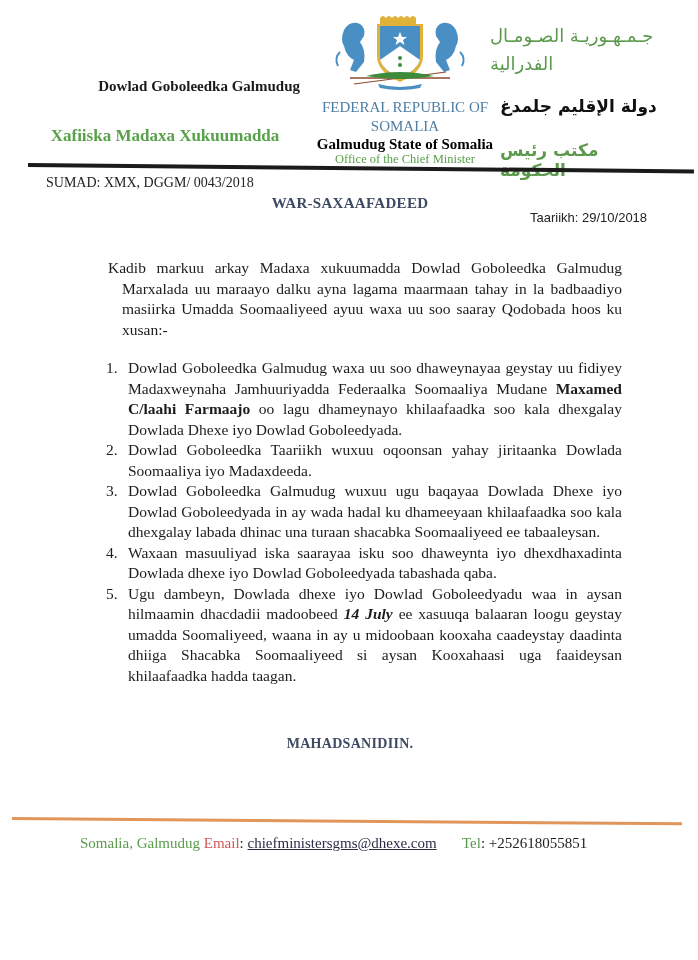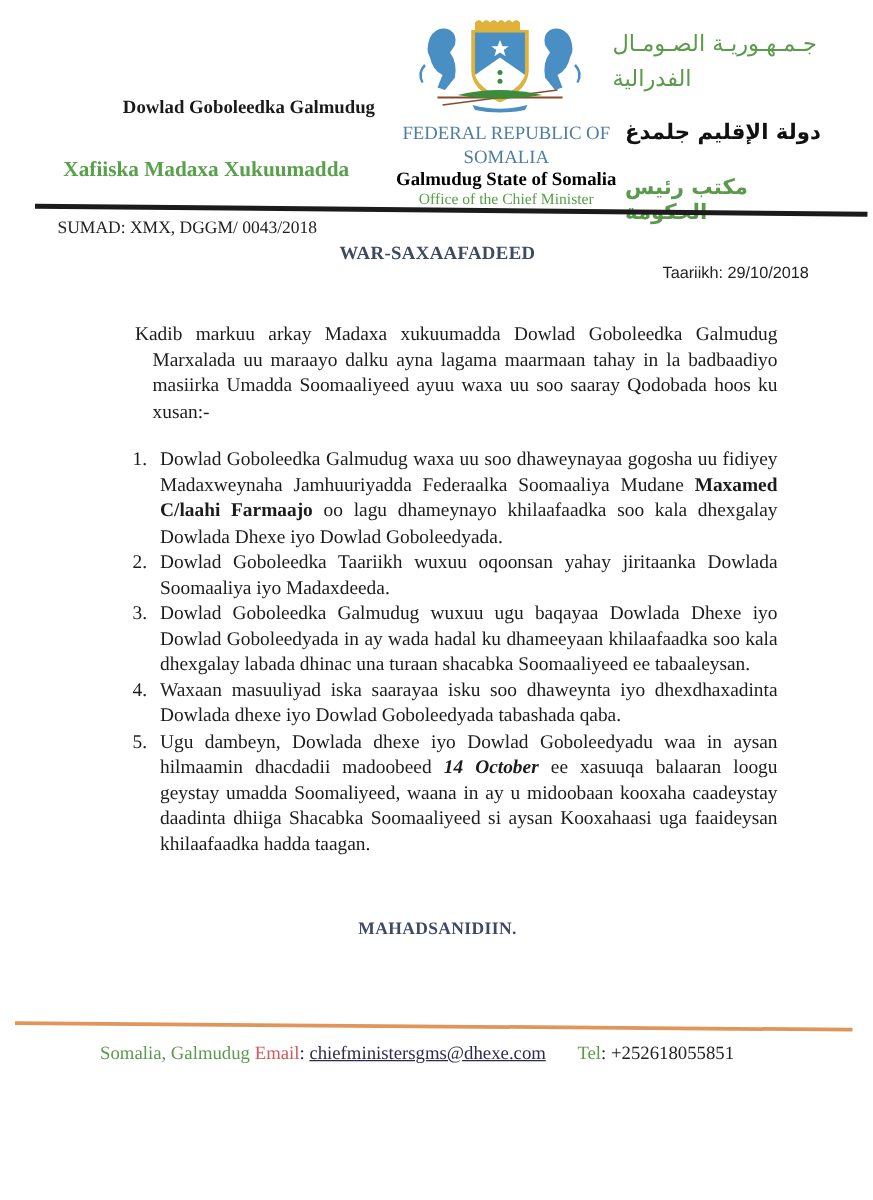--- a/index.html
+++ b/index.html
@@ -127,33 +127,33 @@
 <div class="abs hdr-rule"></div>
 
 <div class="abs ref">SUMAD: XMX, DGGM/ 0043/2018</div>
 <div class="abs date">Taariikh: 29/10/2018</div>
 <div class="abs doc-title">WAR-SAXAAFADEED</div>
 
 <div class="abs body-text">
   <div class="intro">Kadib markuu arkay Madaxa xukuumadda Dowlad Goboleedka Galmudug Marxalada uu maraayo dalku ayna lagama maarmaan tahay in la badbaadiyo masiirka Umadda Soomaaliyeed ayuu waxa uu soo saaray Qodobada hoos ku xusan:-</div>
   <ol class="points">
     <li>
-      <span class="num">1.</span><span>Dowlad Goboleedka Galmudug waxa uu soo dhaweynayaa gogosha uu fidiyey Madaxweynaha Jamhuuriyadda Federaalka Soomaaliya Mudane </span><b>Maxamed C/laahi Farmaajo</b><span> oo lagu dhameynayo khilaafaadka soo kala dhexgalay Dowlada Dhexe iyo Dowlad Goboleedyada.</span>
+      <span class="num">1.</span><span>Dowlad Goboleedka Galmudug waxa uu soo dhaweynayaa geystay uu fidiyey Madaxweynaha Jamhuuriyadda Federaalka Soomaaliya Mudane </span><b>Maxamed C/laahi Farmaajo</b><span> oo lagu dhameynayo khilaafaadka soo kala dhexgalay Dowlada Dhexe iyo Dowlad Goboleedyada.</span>
     </li>
     <li>
       <span class="num">2.</span><span>Dowlad Goboleedka Taariikh wuxuu oqoonsan yahay jiritaanka Dowlada Soomaaliya iyo Madaxdeeda.</span>
     </li>
     <li>
       <span class="num">3.</span><span>Dowlad Goboleedka Galmudug wuxuu ugu baqayaa Dowlada Dhexe iyo Dowlad Goboleedyada in ay wada hadal ku dhameeyaan khilaafaadka soo kala dhexgalay labada dhinac una turaan shacabka Soomaaliyeed ee tabaaleysan.</span>
     </li>
     <li>
       <span class="num">4.</span><span>Waxaan masuuliyad iska saarayaa isku soo dhaweynta iyo dhexdhaxadinta Dowlada dhexe iyo Dowlad Goboleedyada tabashada qaba.</span>
     </li>
     <li>
-      <span class="num">5.</span><span>Ugu dambeyn, Dowlada dhexe iyo Dowlad Goboleedyadu waa in aysan hilmaamin dhacdadii madoobeed </span><b><i>14 October</i></b><span> ee xasuuqa balaaran loogu geystay umadda Soomaliyeed, waana in ay u midoobaan kooxaha caadeystay daadinta dhiiga Shacabka Soomaaliyeed si aysan Kooxahaasi uga faaideysan khilaafaadka hadda taagan.</span>
+      <span class="num">5.</span><span>Ugu dambeyn, Dowlada dhexe iyo Dowlad Goboleedyadu waa in aysan hilmaamin dhacdadii madoobeed </span><b><i>14 July</i></b><span> ee xasuuqa balaaran loogu geystay umadda Soomaliyeed, waana in ay u midoobaan kooxaha caadeystay daadinta dhiiga Shacabka Soomaaliyeed si aysan Kooxahaasi uga faaideysan khilaafaadka hadda taagan.</span>
     </li>
   </ol>
 </div>
 
 <div class="abs closing">MAHADSANIDIIN.</div>
 
 <div class="abs footer-rule"></div>
 <div class="abs footer">
   <span class="f-green">Somalia, Galmudug</span>
   <span class="f-red">Email</span><span class="f-dark">:</span>

